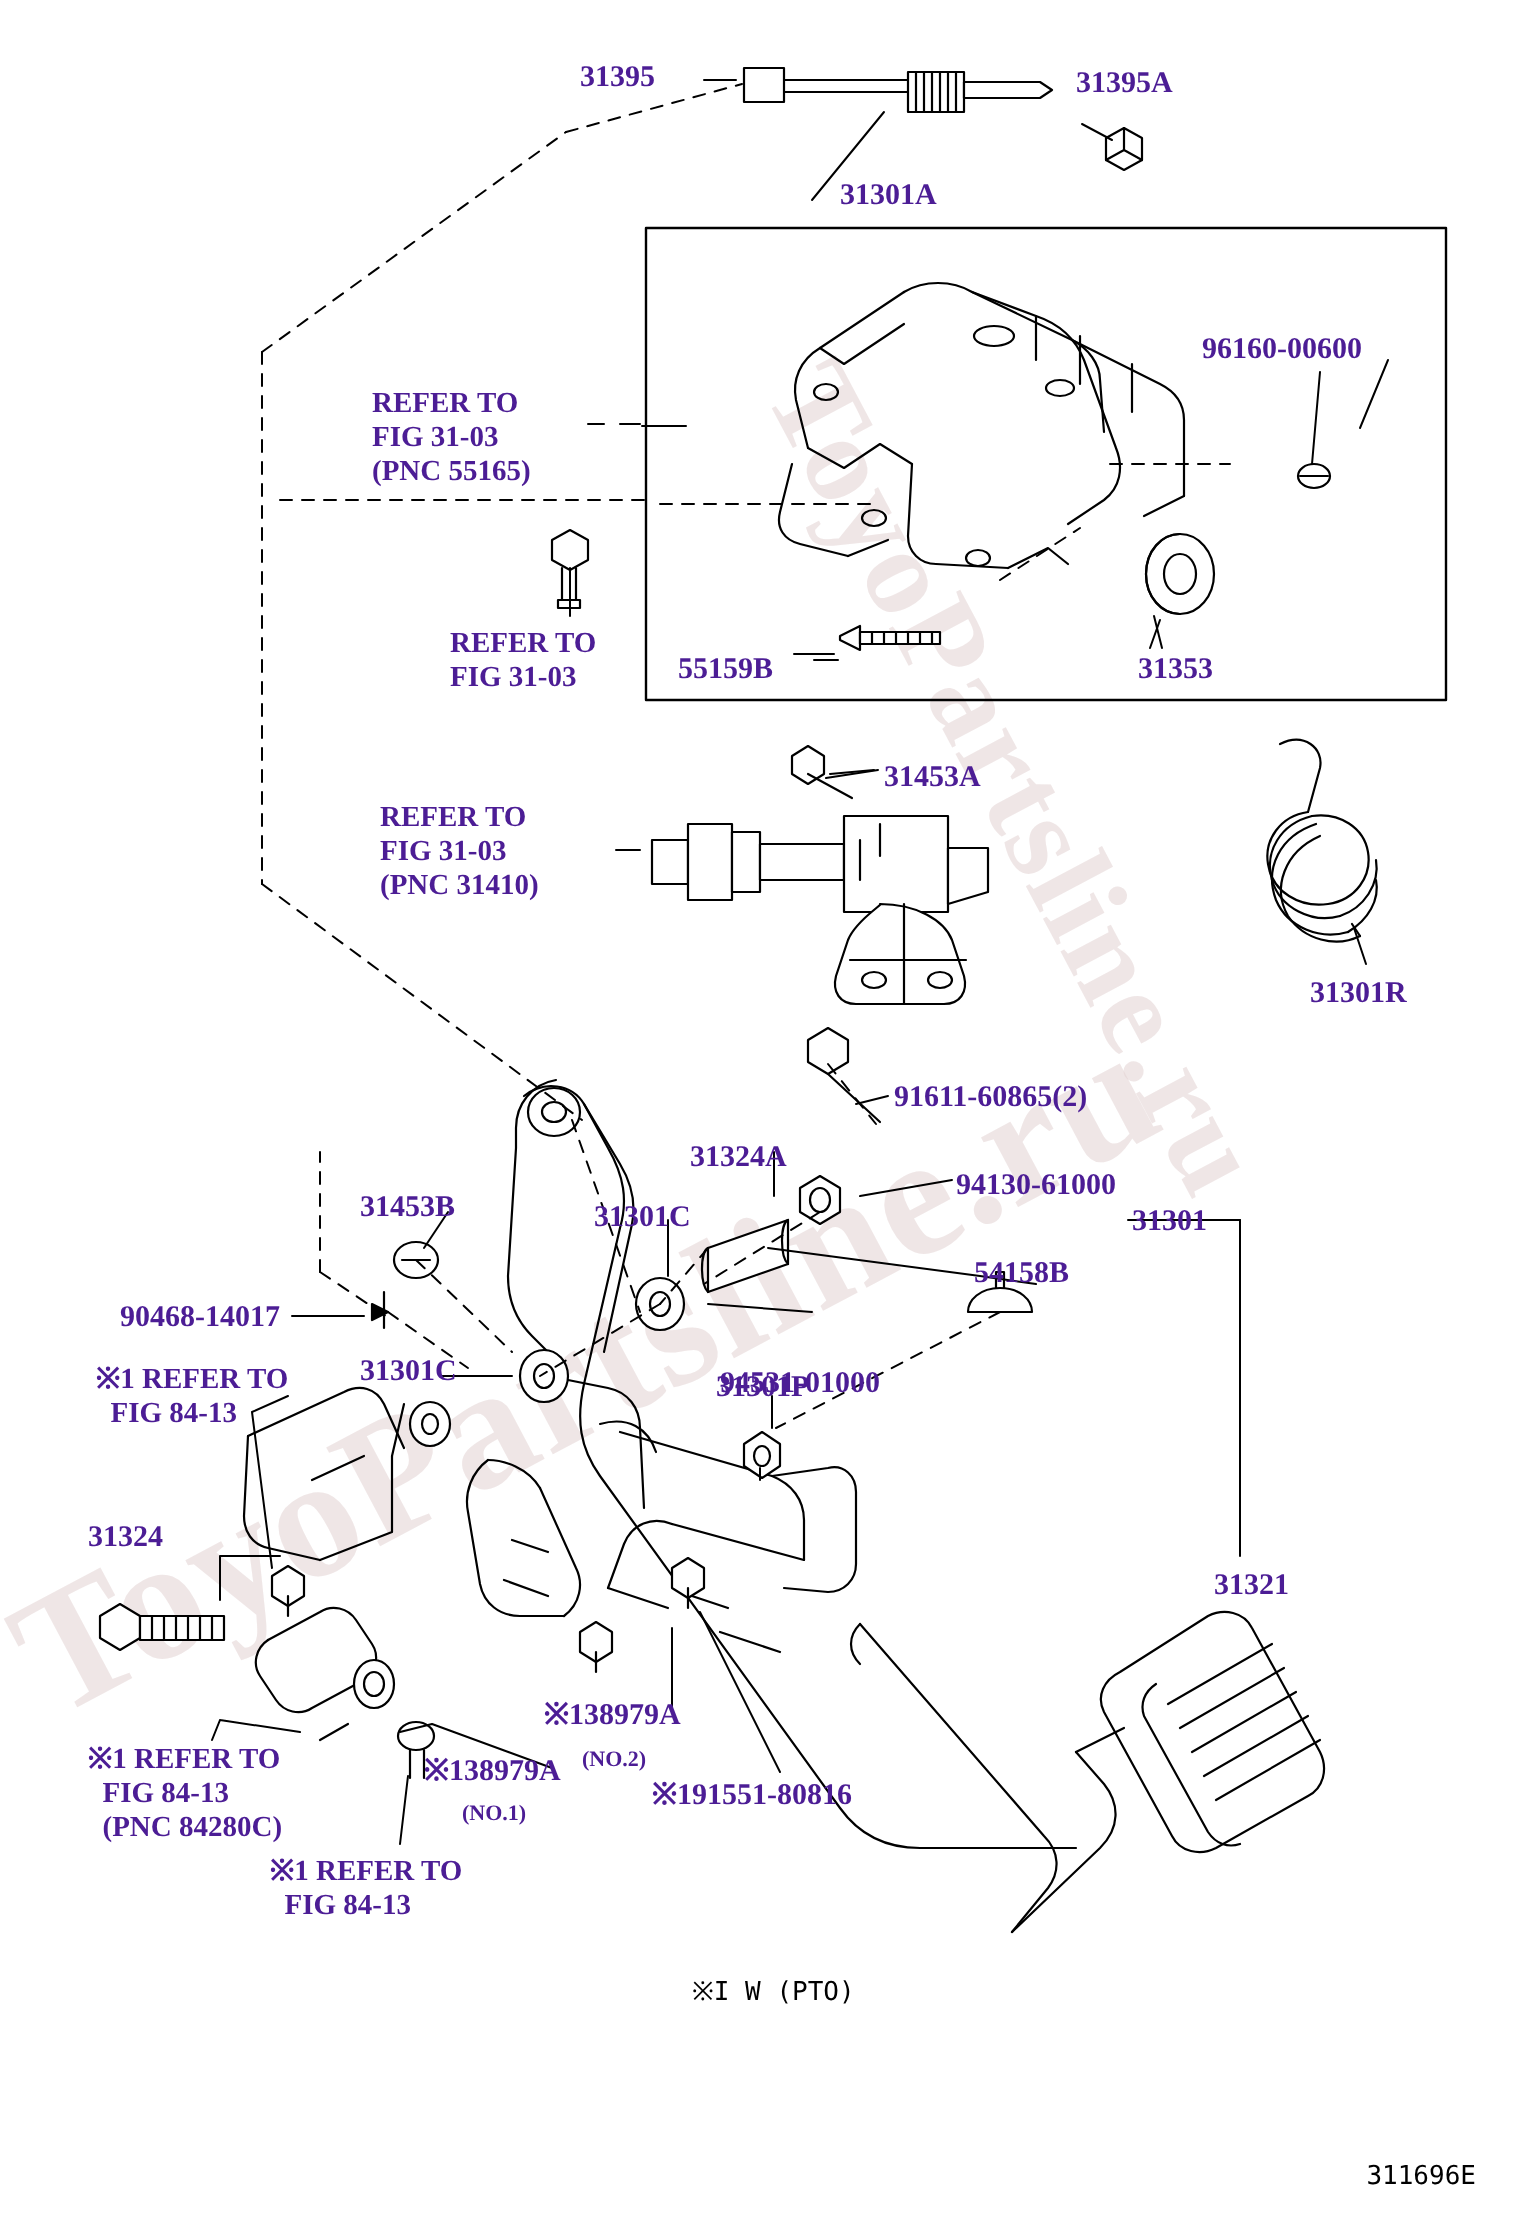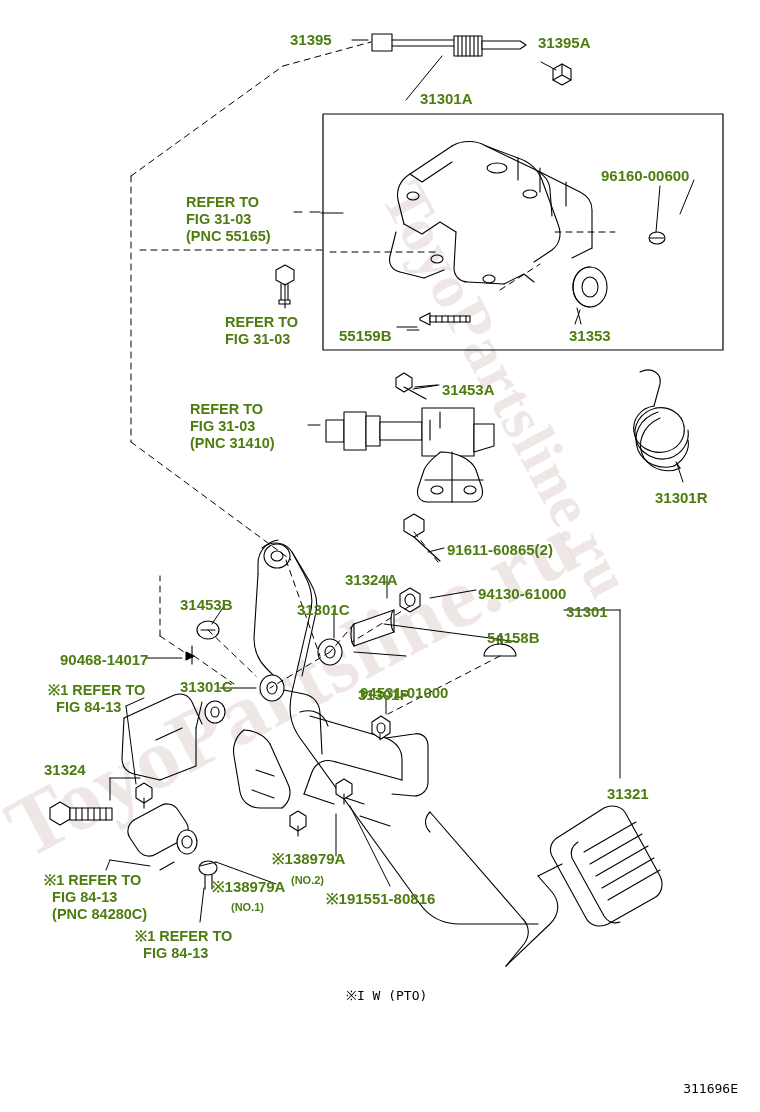--- a/index.html
+++ b/index.html
@@ -34,24 +34,24 @@
   }
   .wm-2 {
     left: 430px;
     top: 170px;
     font-size: 62px;
     transform: rotate(62deg);
     transform-origin: left top;
   }
   .lbl {
     position: absolute;
-    font-family: Liberation Sans, sans-serif;
+    font-family: Liberation Serif, serif;
     font-size: 15px;
     font-weight: bold;
-    color: #4d7c0f;
+    color: #4c1d95;
     white-space: pre;
     line-height: 17px;
     letter-spacing: 0px;
   }
   .lbl.small {
     font-size: 11px;
     font-weight: bold;
   }
   .lbl.ref {
     font-size: 14.5px;

